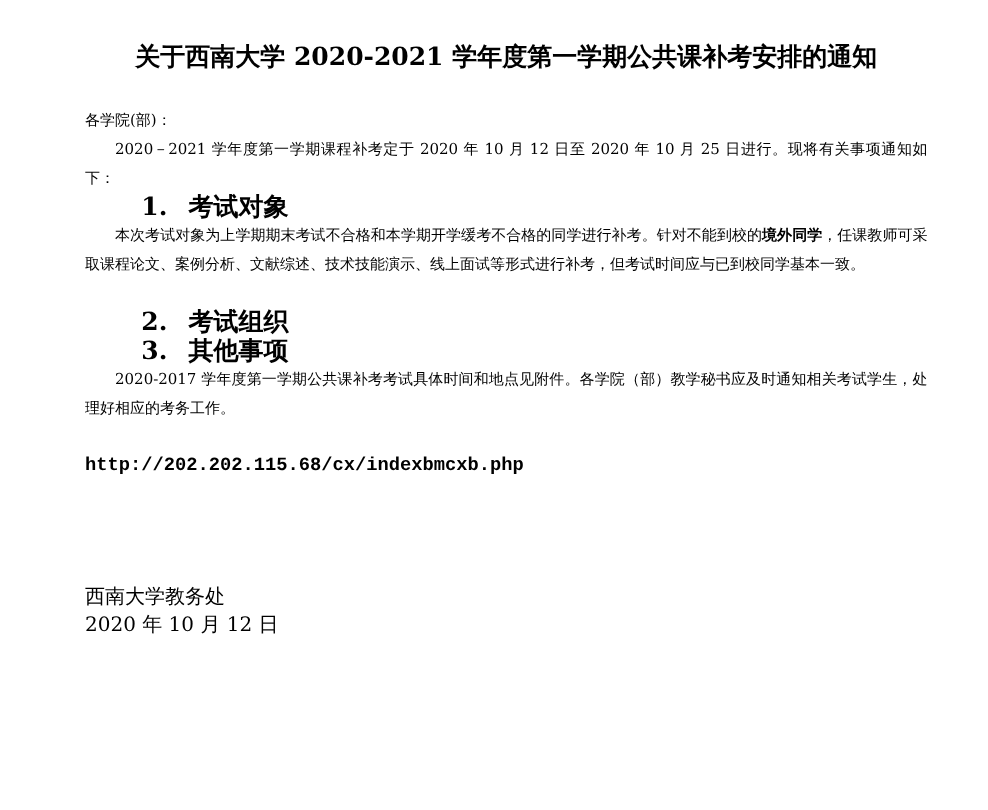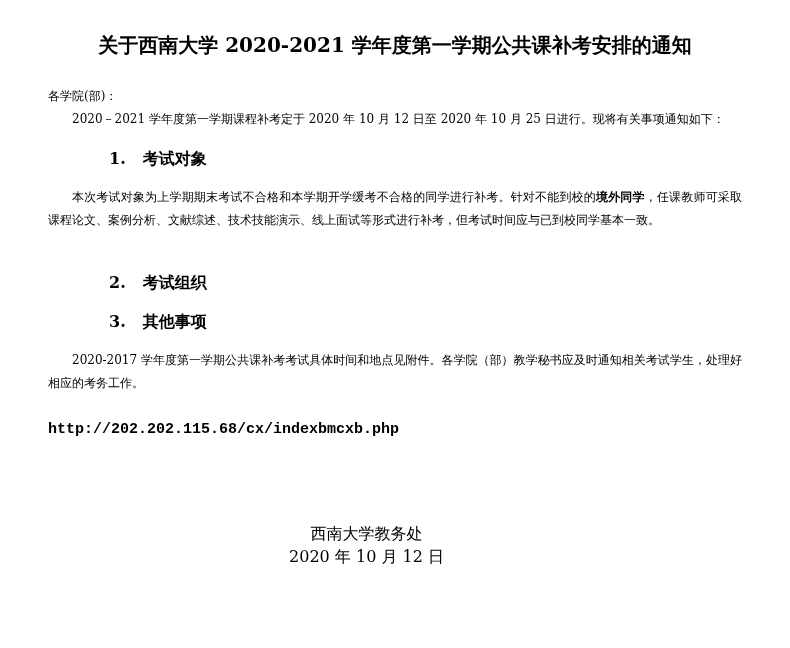--- a/index.html
+++ b/index.html
@@ -11,56 +11,56 @@
     width: 790px;
     height: 648px;
     overflow: hidden;
     color: #000000;
     font-family: "DejaVu Serif", "Liberation Serif", serif;
   }
   .doc {
     box-sizing: border-box;
     width: 790px;
     height: 456px;
-    padding: 33px 48px 0 48px;
+    padding: 33px 48px 0 68px;
   }
   .title {
     font-size: 20px;
     font-weight: bold;
     line-height: 24px;
     text-align: center;
     margin: 0 0 28px 0;
   }
   .para {
     font-size: 12px;
     line-height: 23px;
     margin: 0;
     text-align: justify;
   }
   .indent { text-indent: 2em; }
   .heading {
-    font-size: 16px;
+    font-size: 20px;
     line-height: 23px;
     font-weight: bold;
-    margin: 16px;
+    margin: 0;
     padding-left: 45px;
   }
   .heading .htext { margin-left: 17px; }
   .spacer { height: 23px; }
   .bold { font-weight: bold; }
   .url-line {
     font-family: "Liberation Mono", "DejaVu Sans Mono", monospace;
     font-size: 15px;
     line-height: 23px;
     margin: 0;
     font-weight: bold;
   }
   .signature {
     margin-top: 81px;
-    text-align: center;
+    text-align: left;
     padding-right: 57px;
     font-size: 16px;
     line-height: 23px;
   }
   .signature div { margin: 0; }
 </style>
 </head>
 <body>
 
 <div class="doc">

